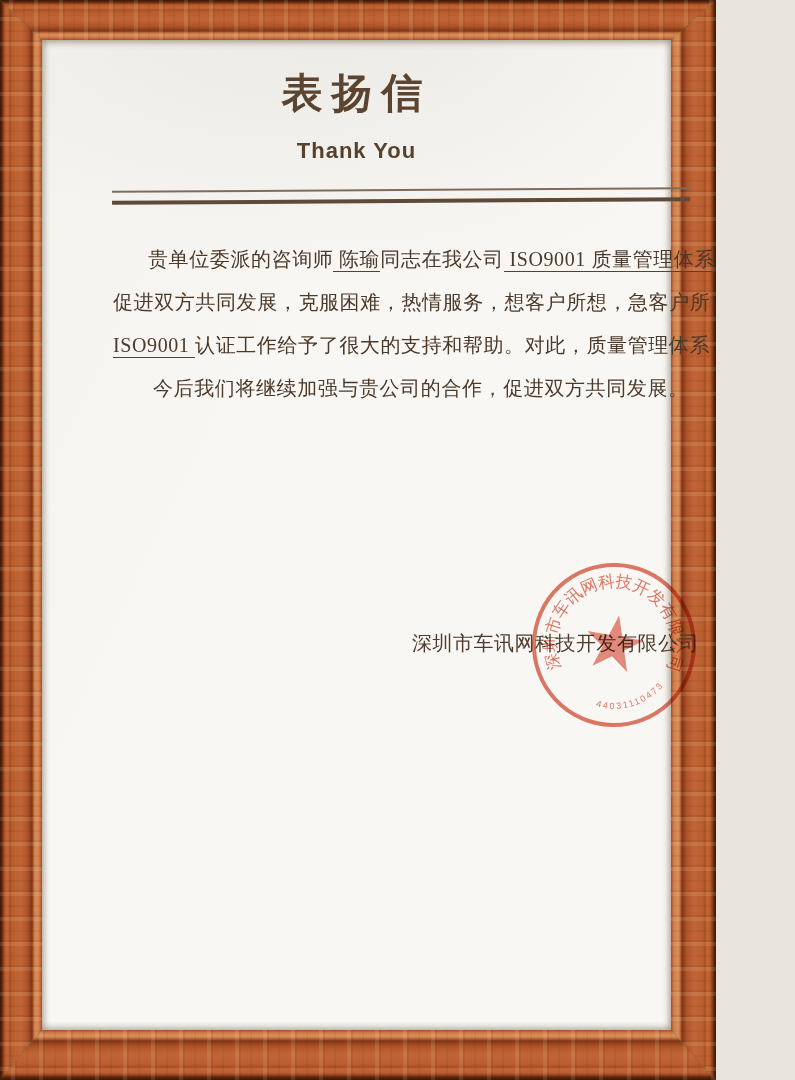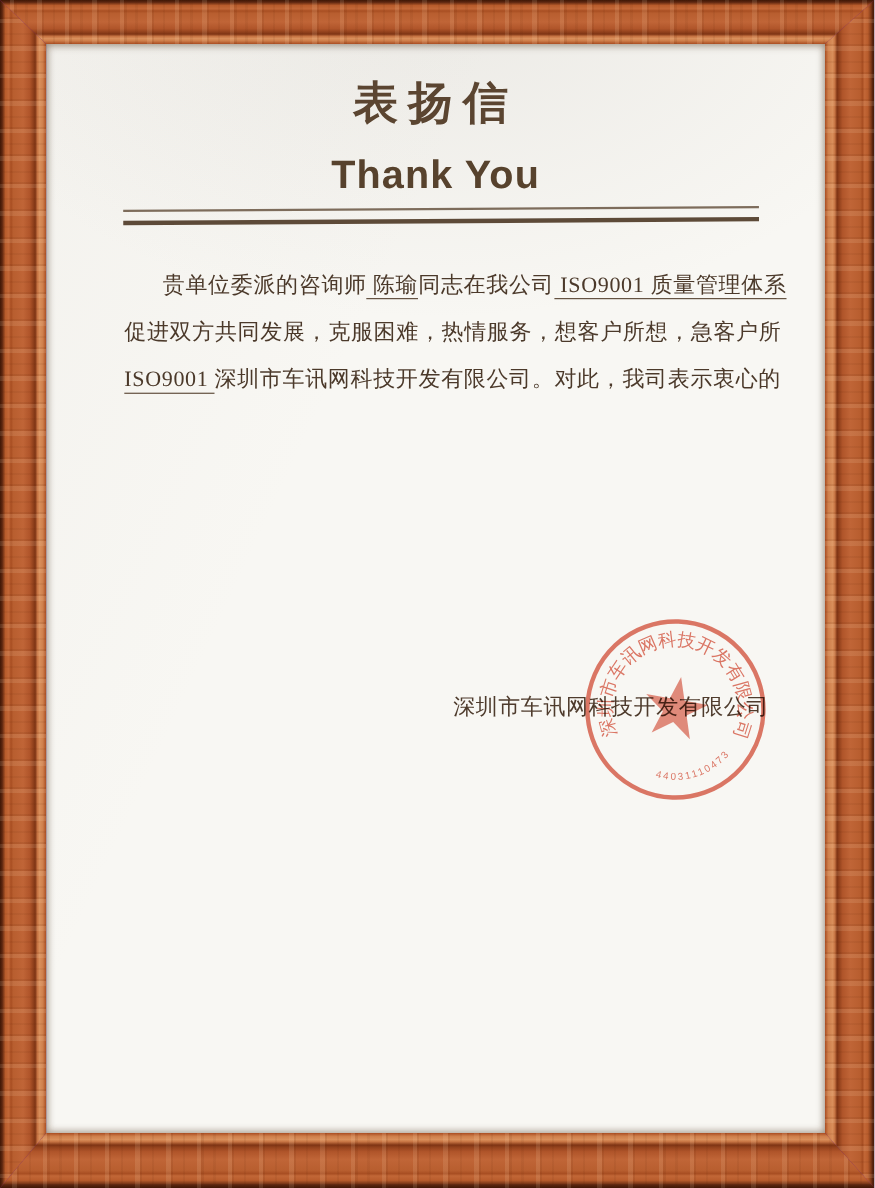--- a/index.html
+++ b/index.html
@@ -1,20 +1,20 @@
 <!DOCTYPE html>
 <html><head>
 <meta charset="utf-8">
 <style>
   html,body { margin:0; padding:0; }
   body { background:#e8e4de; font-family:"Liberation Serif", serif; }
 
   .scene {
-    position:relative; width:795px; height:1080px; overflow:hidden;
-    background:#701a75;
+    position:relative; width:716px; height:1080px; overflow:hidden;
+    background:#15803d;
   }
 
   
   .wood { position:absolute; }
   .wood.top, .wood.bottom { left:0; right:0; }
   .wood.left, .wood.right { top:0; bottom:0; }
 
   .wood.top {
     top:0; height:40px;
     clip-path: polygon(0 0, 100% 0, calc(100% - 45px) 100%, 42px 100%);
@@ -62,21 +62,21 @@
     position:absolute; top:26px; left:0; width:100%; margin:0;
     text-align:center;
     font-family:"Liberation Serif", serif;
     font-size:41px; font-weight:700; letter-spacing:9px;
     color:#5b4531;
   }
   .subtitle {
     position:absolute; top:98px; left:0; width:100%; margin:0;
     text-align:center;
     font-family:"Liberation Sans", sans-serif;
-    font-size:36px; font-weight:700; letter-spacing:1px;
+    font-size:22px; font-weight:700; letter-spacing:1px;
     color:#57422d;
   }
   .rule {
     position:absolute; top:149px; left:70px; width:578px; height:8px;
     border-top:2px solid #7d6c5b;
     border-bottom:4px solid #5d4a38;
     transform:rotate(-0.35deg);
   }
 
   .body-text {
@@ -116,21 +116,22 @@
 
   <div class="paper">
 
     <h1 class="title">表扬信</h1>
     <h2 class="subtitle">Thank You</h2>
     <div class="rule"></div>
 
     <div class="body-text">
       <div class="line indent1"><span>贵单位委派的咨询师</span><span class="u"> 陈瑜</span><span>同志在我公司</span><span class="u"> ISO9001 质量管理体系</span></div>
       <div class="line"><span>促进双方共同发展，克服困难，热情服务，想客户所想，急客户所</span></div>
-      <div class="line"><span class="u">ISO9001 </span><span>深圳市车讯网科技开发有限公司。对此，我司表示衷心的</span></div>
+      <div class="line"><span class="u">ISO9001 </span><span>认证工作给予了很大的支持和帮助。对此，质量管理体系</span></div>
+      <div class="line indent2"><span>今后我们将继续加强与贵公司的合作，促进双方共同发展。</span></div>
     </div>
 
     <div class="signature">深圳市车讯网科技开发有限公司</div>
 
     <svg class="stamp" viewBox="0 0 180 180" aria-hidden="true">
       <circle cx="90" cy="90" r="80" fill="none" stroke="#d9543f" stroke-width="4"></circle>
       <defs>
         <path id="sealArcTop" d="M 37.5 114.5 A 58 58 0 1 1 142.5 114.5" fill="none"></path>
         <path id="sealArcBottom" d="M 68.1 150.1 A 64 64 0 0 0 146.5 120.0" fill="none"></path>
       </defs>

